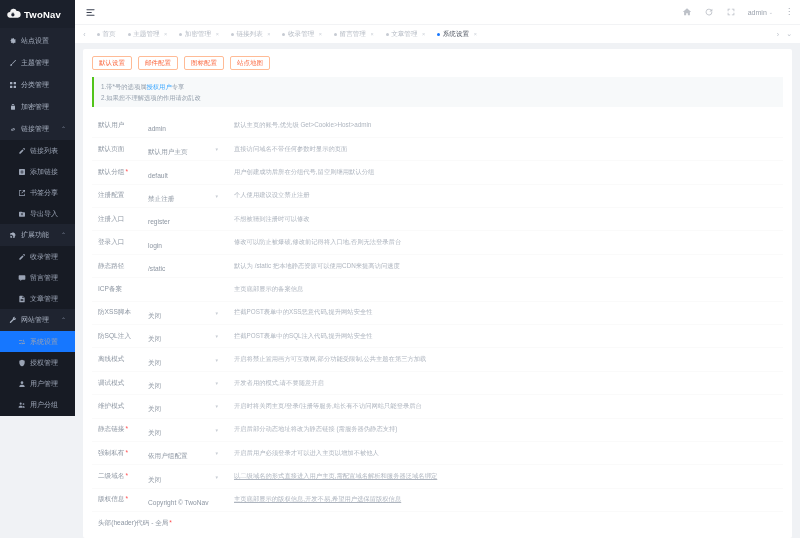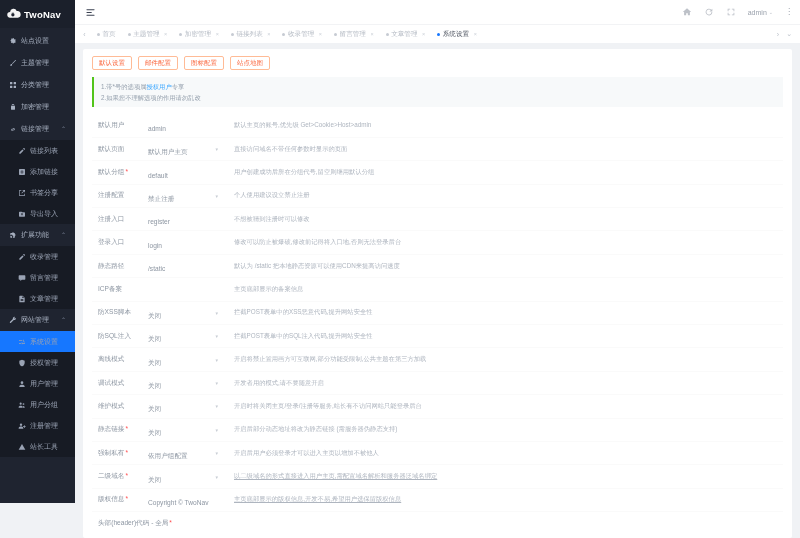--- a/index.html
+++ b/index.html
@@ -5,21 +5,21 @@
   * { box-sizing: border-box; margin: 0; padding: 0; }
   html, body {
     width: 800px; height: 538px;
     font-family: "Liberation Sans", "DejaVu Sans", sans-serif;
     background: #f0f2f5; overflow: hidden;
   }
   .app { display: flex; width: 800px; height: 538px; }
 
   
   .sidebar {
-    width: 75px; height: 503px; background: #1f2430; color: #b8bfcc;
+    width: 75px; height: 416px; background: #1f2430; color: #b8bfcc;
     flex: 0 0 75px; overflow: hidden; position: relative;
   }
   .brand {
     height: 28px; display: flex; align-items: center; gap: 3px;
     padding-left: 6px; background: #1b202b;
   }
   .brand-logo {
     width: 15px; height: 15px; position: relative; flex: 0 0 15px;
   }
   .brand-logo svg { width: 15px; height: 15px; display: block; }

